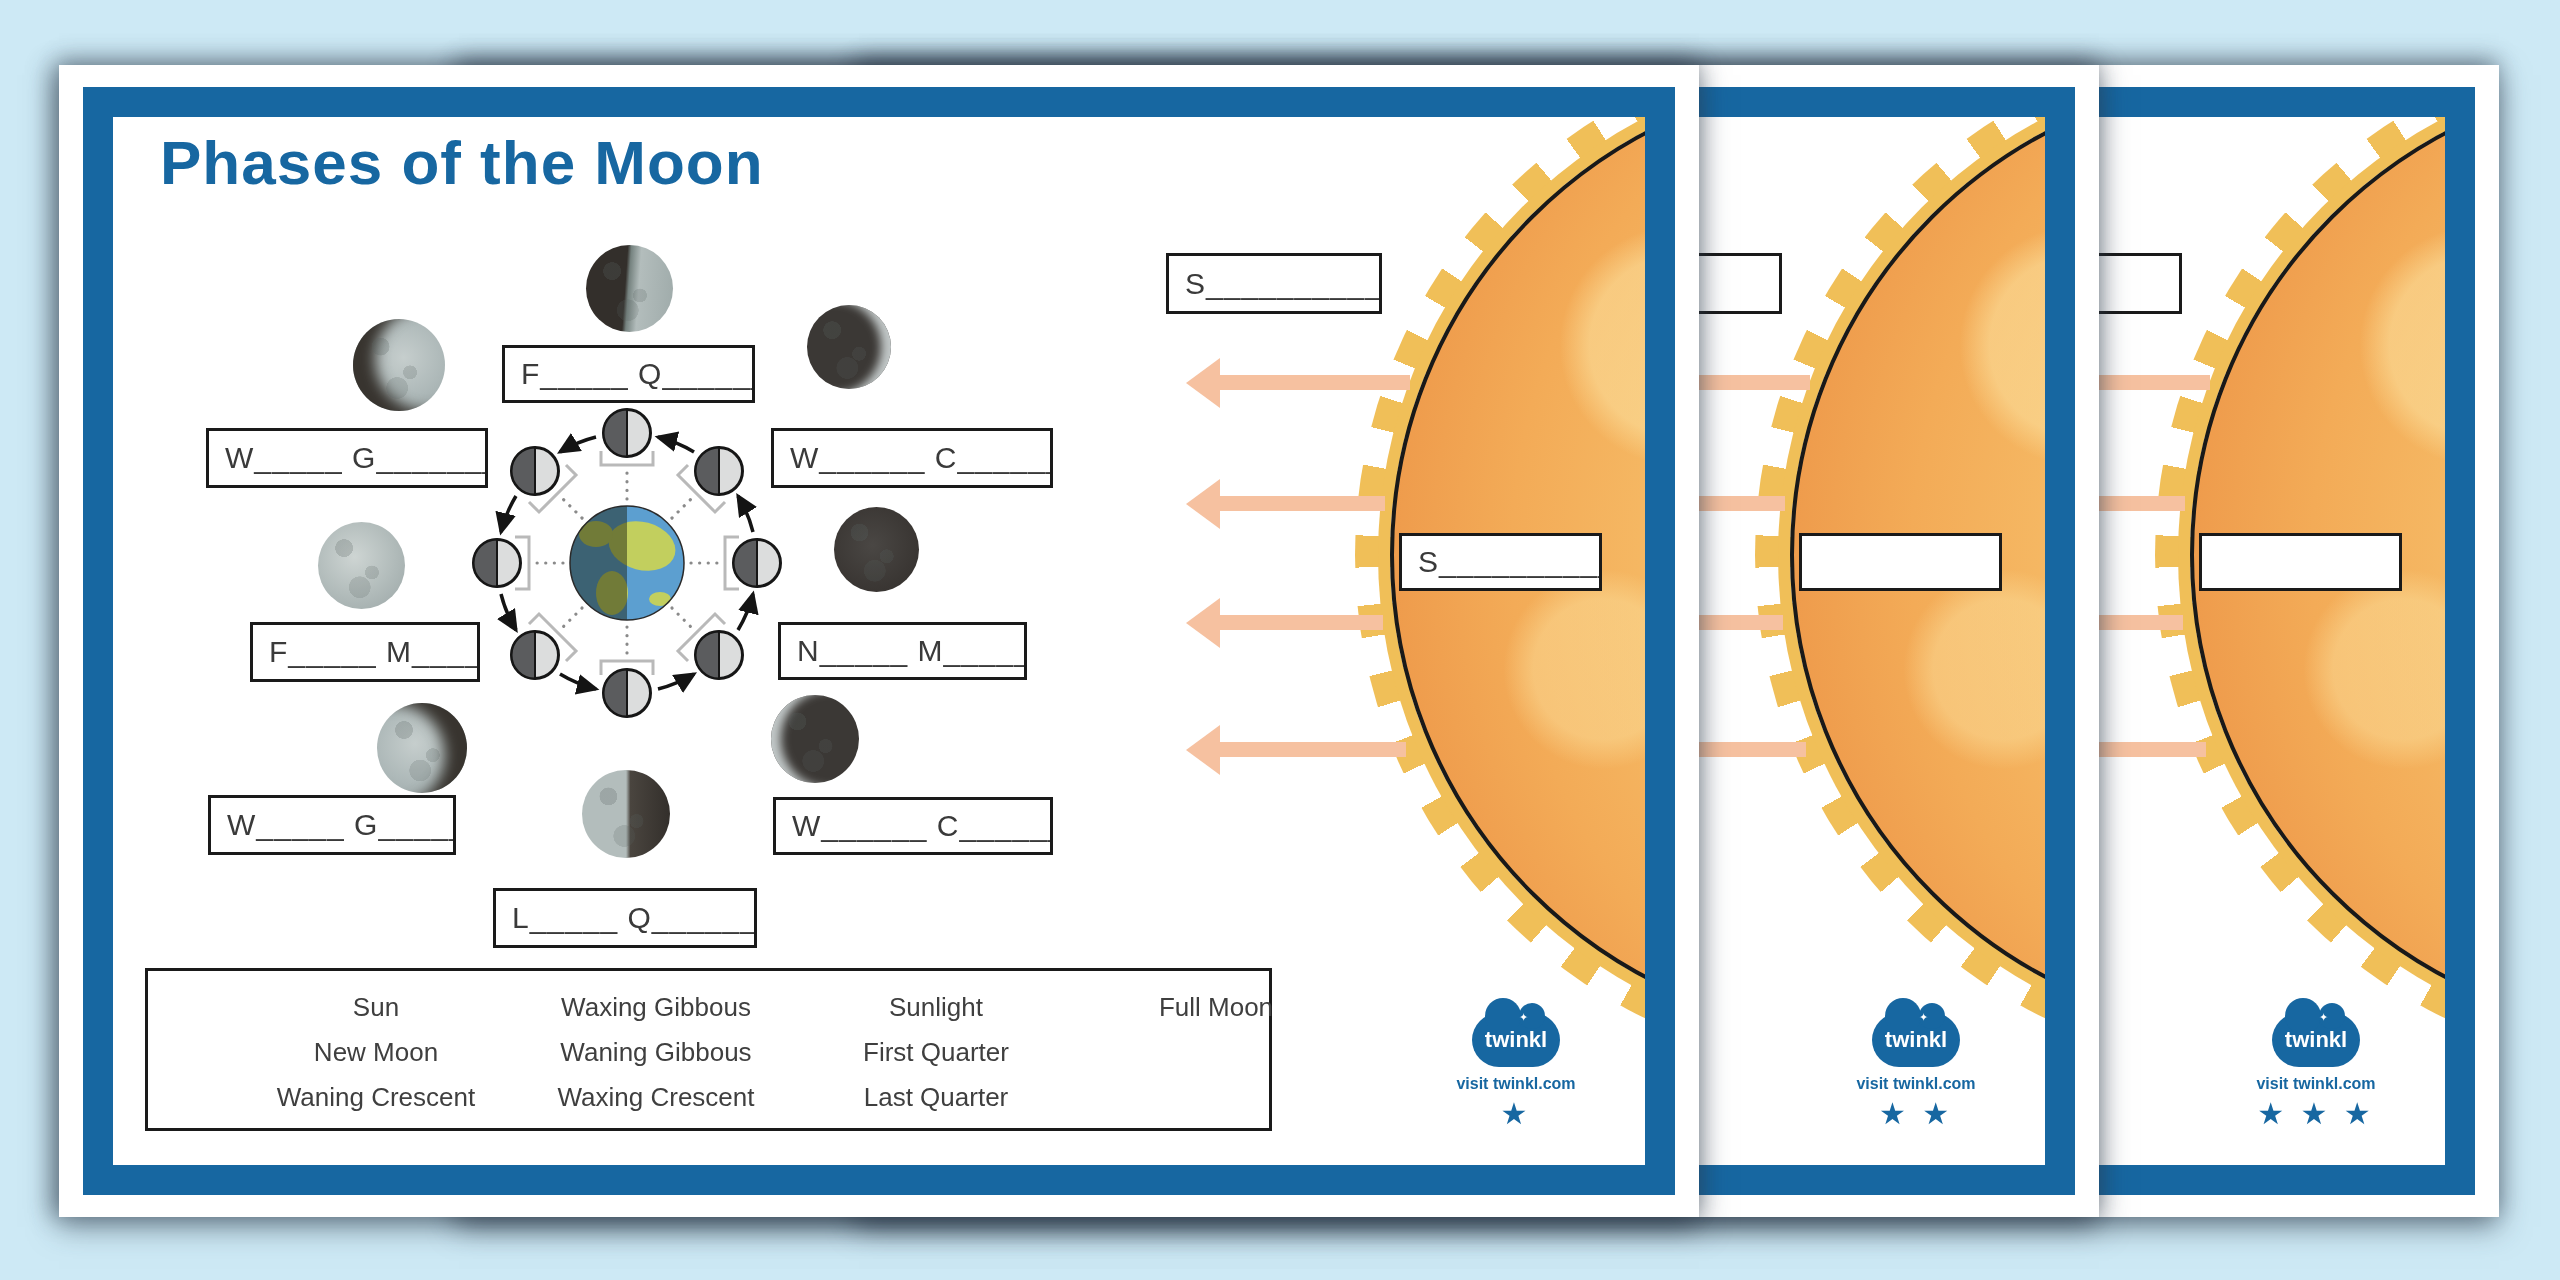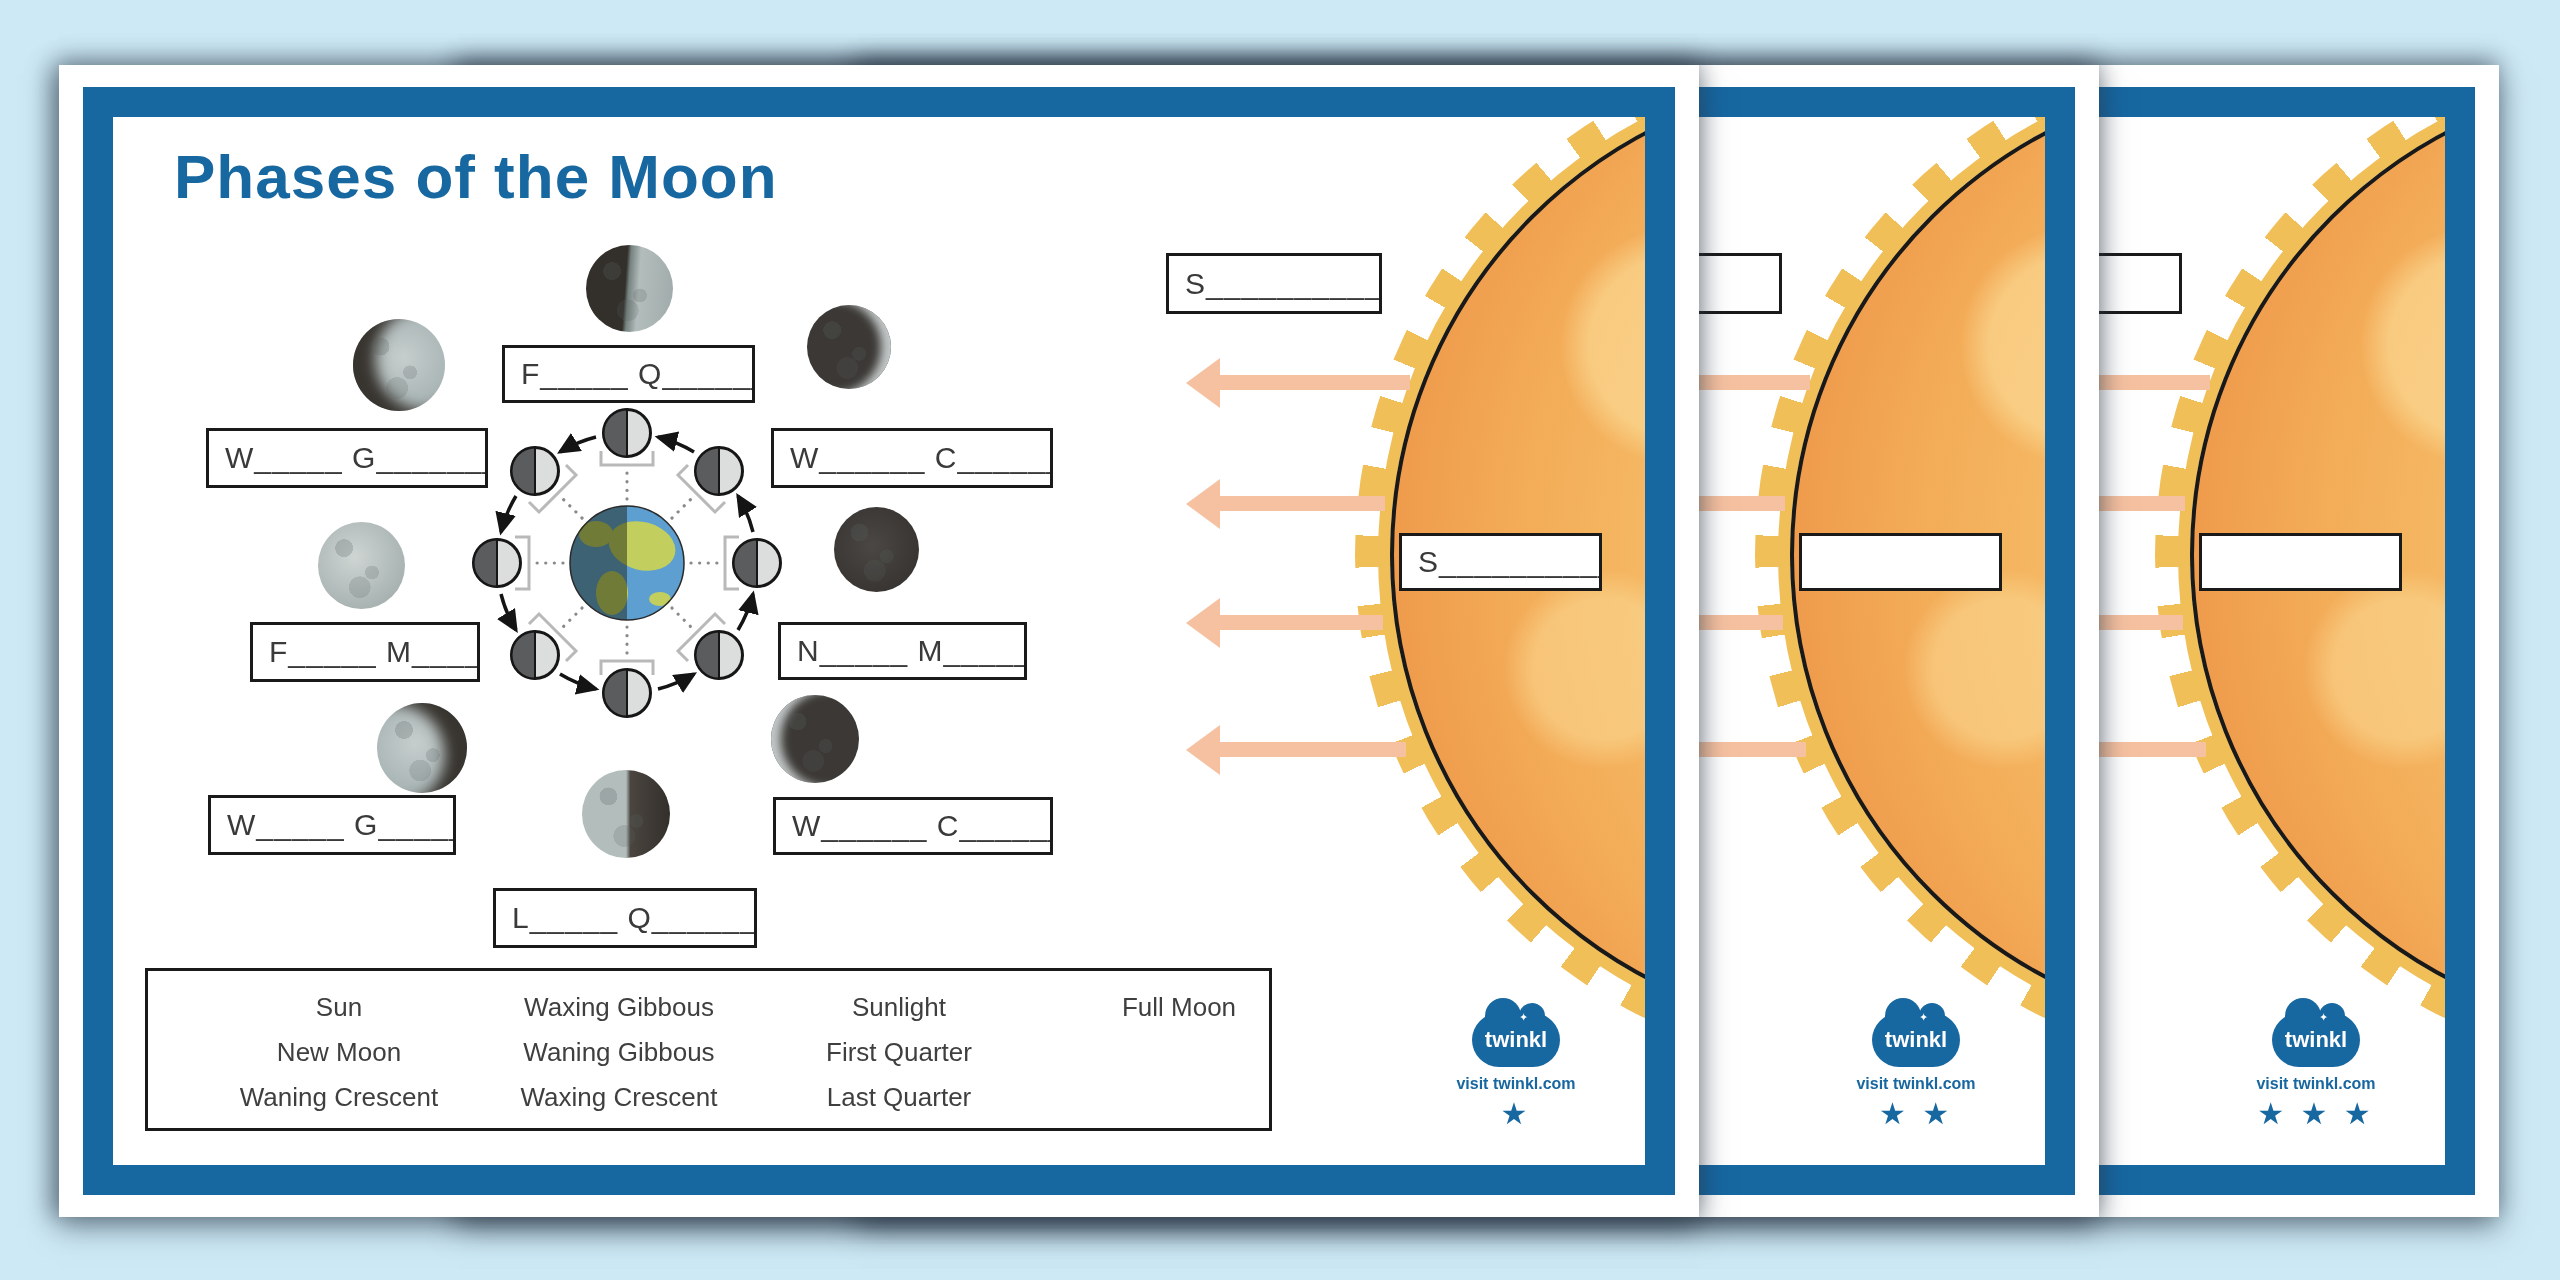--- a/index.html
+++ b/index.html
@@ -4,21 +4,21 @@
 <style>
   html,body{margin:0;padding:0;}
   .scene{position:relative;width:2560px;height:1280px;background:var(--bg,#cde9f5);overflow:hidden;
          font-family:"Liberation Sans",sans-serif;}
   .stack{position:absolute;inset:0;}
   .page{position:absolute;top:65px;width:1640px;height:1152px;background:#ffffff;
         box-shadow:0 10px 28px rgba(45,60,75,.5), 0 -8px 20px rgba(45,60,75,.3), -10px 0 22px rgba(45,60,75,.35);}
   .frame{position:absolute;top:22px;left:24px;right:24px;bottom:22px;border:30px solid var(--blue,#1767a1);
          pointer-events:none;z-index:6;}
   .clip{position:absolute;top:22px;left:24px;right:24px;bottom:22px;overflow:hidden;}
-  .title{position:absolute;left:75px;top:38px;margin:16px;font-size:62px;font-weight:bold;color:var(--blue,#1767a1);
+  .title{position:absolute;left:75px;top:38px;margin:2px;font-size:62px;font-weight:bold;color:var(--blue,#1767a1);
          letter-spacing:1px;}
   
   .flames{position:absolute;left:1272px;top:-47px;width:1030px;height:1030px;border-radius:50%;
           background:repeating-conic-gradient(var(--flame,#f0bf58) 0deg 3.6deg, rgba(0,0,0,0) 3.6deg 7.9deg);}
   .sun{position:absolute;left:1307px;top:-12px;width:960px;height:960px;border-radius:50%;
        border:4px solid #191919;box-sizing:border-box;
        box-shadow:0 0 0 12px var(--flame,#f0bf58);
        background:
          radial-gradient(circle at 30% 28%, rgba(252,226,160,.55) 0 90px, rgba(0,0,0,0) 120px),
          radial-gradient(circle at 22% 62%, rgba(252,226,160,.45) 0 70px, rgba(0,0,0,0) 100px),
@@ -78,21 +78,21 @@
       box-shadow:inset -28px 7px 14px -6px #38342f;}
   .m7{left:688px;top:608px;width:88px;height:88px;background:#3b3835;
       box-shadow:inset 15px 0 10px -5px #c2c8c8;}
   .m8{left:499px;top:683px;width:88px;height:88px;
       background:linear-gradient(90deg,#b3bdbc 0%,#b3bdbc 50%,#4a453f 55%,#332f2b 100%);}
   
   .orbit{position:absolute;left:334px;top:266px;}
   
   .bank{position:absolute;left:62px;top:881px;width:1127px;height:163px;border:3px solid var(--line,#1a1a1a);
         box-sizing:border-box;display:grid;grid-template-columns:repeat(4,280px);grid-auto-rows:45px;
-        padding:14px 0 0 51px;font-size:26px;color:#3f3f3f;}
+        padding:14px 0 0 88px;font-size:26px;color:#3f3f3f;}
   .bank span{display:flex;align-items:center;justify-content:center;}
   
   .brand{position:absolute;left:1358px;top:912px;width:150px;text-align:center;}
   .cloud{position:relative;width:88px;height:54px;margin:14px auto 0;background:var(--blue,#1767a1);
          border-radius:27px;}
   .cloud::before{content:'';position:absolute;width:36px;height:36px;border-radius:50%;
          background:var(--blue,#1767a1);top:-15px;left:13px;}
   .cloud::after{content:'';position:absolute;width:26px;height:26px;border-radius:50%;
          background:var(--blue,#1767a1);top:-10px;right:15px;}
   .cloud-text{position:absolute;inset:0;display:flex;align-items:center;justify-content:center;

